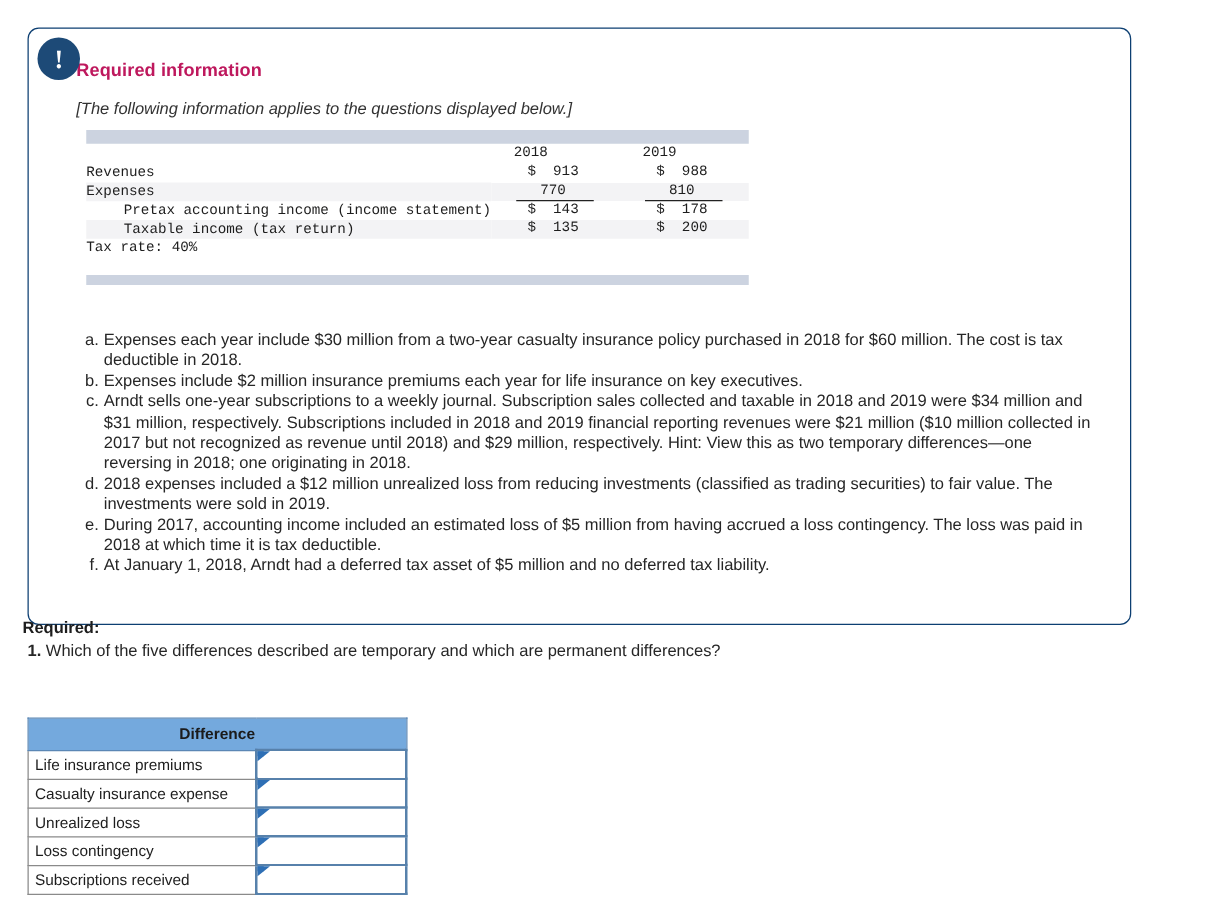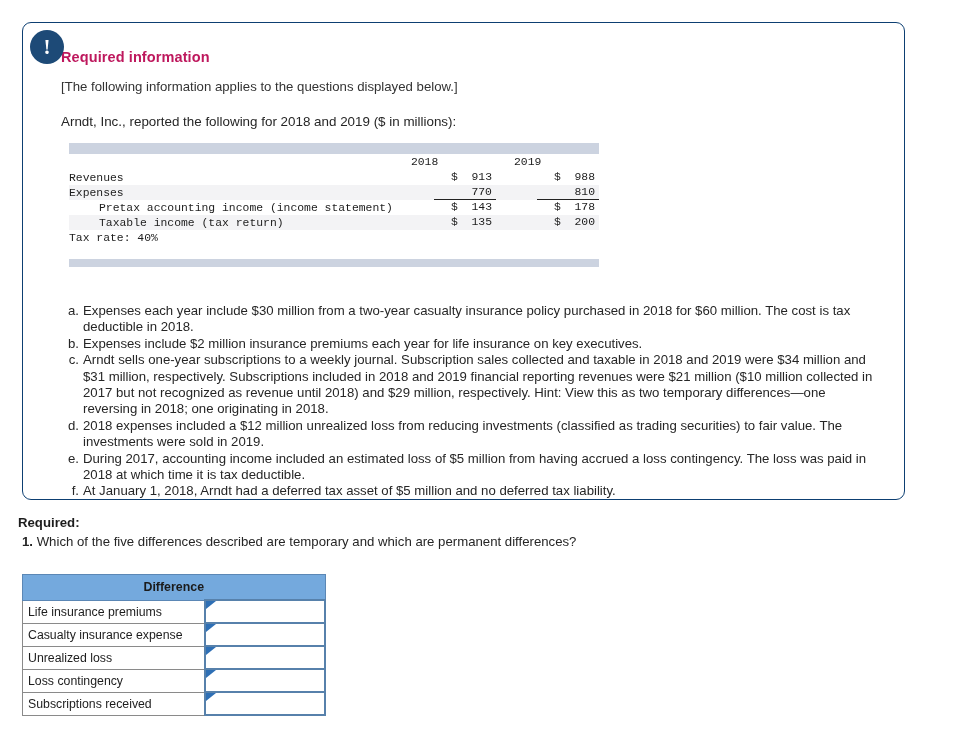--- a/index.html
+++ b/index.html
@@ -48,23 +48,24 @@
     padding: 20px 30px 0 38px;
   }
   #required-info-heading {
     color: #be185d;
     font-size: 14.5px;
     font-weight: bold;
     margin: 6px 0 14px 0;
     letter-spacing: .1px;
   }
   #applies-note {
+    font-style: italic;
     font-size: 13.2px;
     color: #333333;
-    margin: 0 0 20px 0;
+    margin: 0 0 10px 0;
   }
   #intro-line {
     font-size: 13.4px;
     color: #262626;
     margin: 0 0 14px 0;
   }
 
   
   #fin-table-wrap {
     margin-left: 8px;
@@ -89,21 +90,21 @@
   .fin-row td {
     height: 15px;
     vertical-align: middle;
     white-space: pre;
   }
   .fin-row.shade td { background: #f3f3f5; }
   .lbl { padding-left: 14px; }
   .lbl.ind { padding-left: 30px; }
   .num {
     width: 88px;
-    text-align: right;
+    text-align: center;
     padding-left: 18px;
   }
   .num.ul { position: relative; }
   .num.ul span {
     display: inline-block;
     border-bottom: 1px solid #222;
     padding: 0 4px 1px 0;
     min-width: 58px;
   }
   .num span.plain {
@@ -133,21 +134,21 @@
     left: 0;
     top: 0;
     width: 18px;
     text-align: right;
   }
 
   
   #required-block {
     position: absolute;
     left: 18px;
-    top: 515px;
+    top: 494px;
     width: 900px;
   }
   #required-label {
     font-size: 13.2px;
     font-weight: bold;
     color: #1d1d1d;
     margin: 0 0 2px 0;
   }
   #required-q {
     font-size: 13.2px;
@@ -211,21 +212,20 @@
 
 <div id="info-card">
   <div id="alert-badge">!</div>
 
   <div class="card-inner">
 
     <div id="required-info-heading">Required information</div>
 
     <div id="applies-note">[The following information applies to the questions displayed below.]</div>
 
-    <div id="intro-line">Arndt, Inc., reported the following for 2018 and 2019 ($ in millions):</div>
 
     <div id="fin-table-wrap">
       <table class="fin">
         <tbody id="fin-body">
             <tr>
               <td class="band" colspan="3"></td>
             </tr>
             <tr class="colhead">
               <td></td>
               <td class="num">2018</td>

